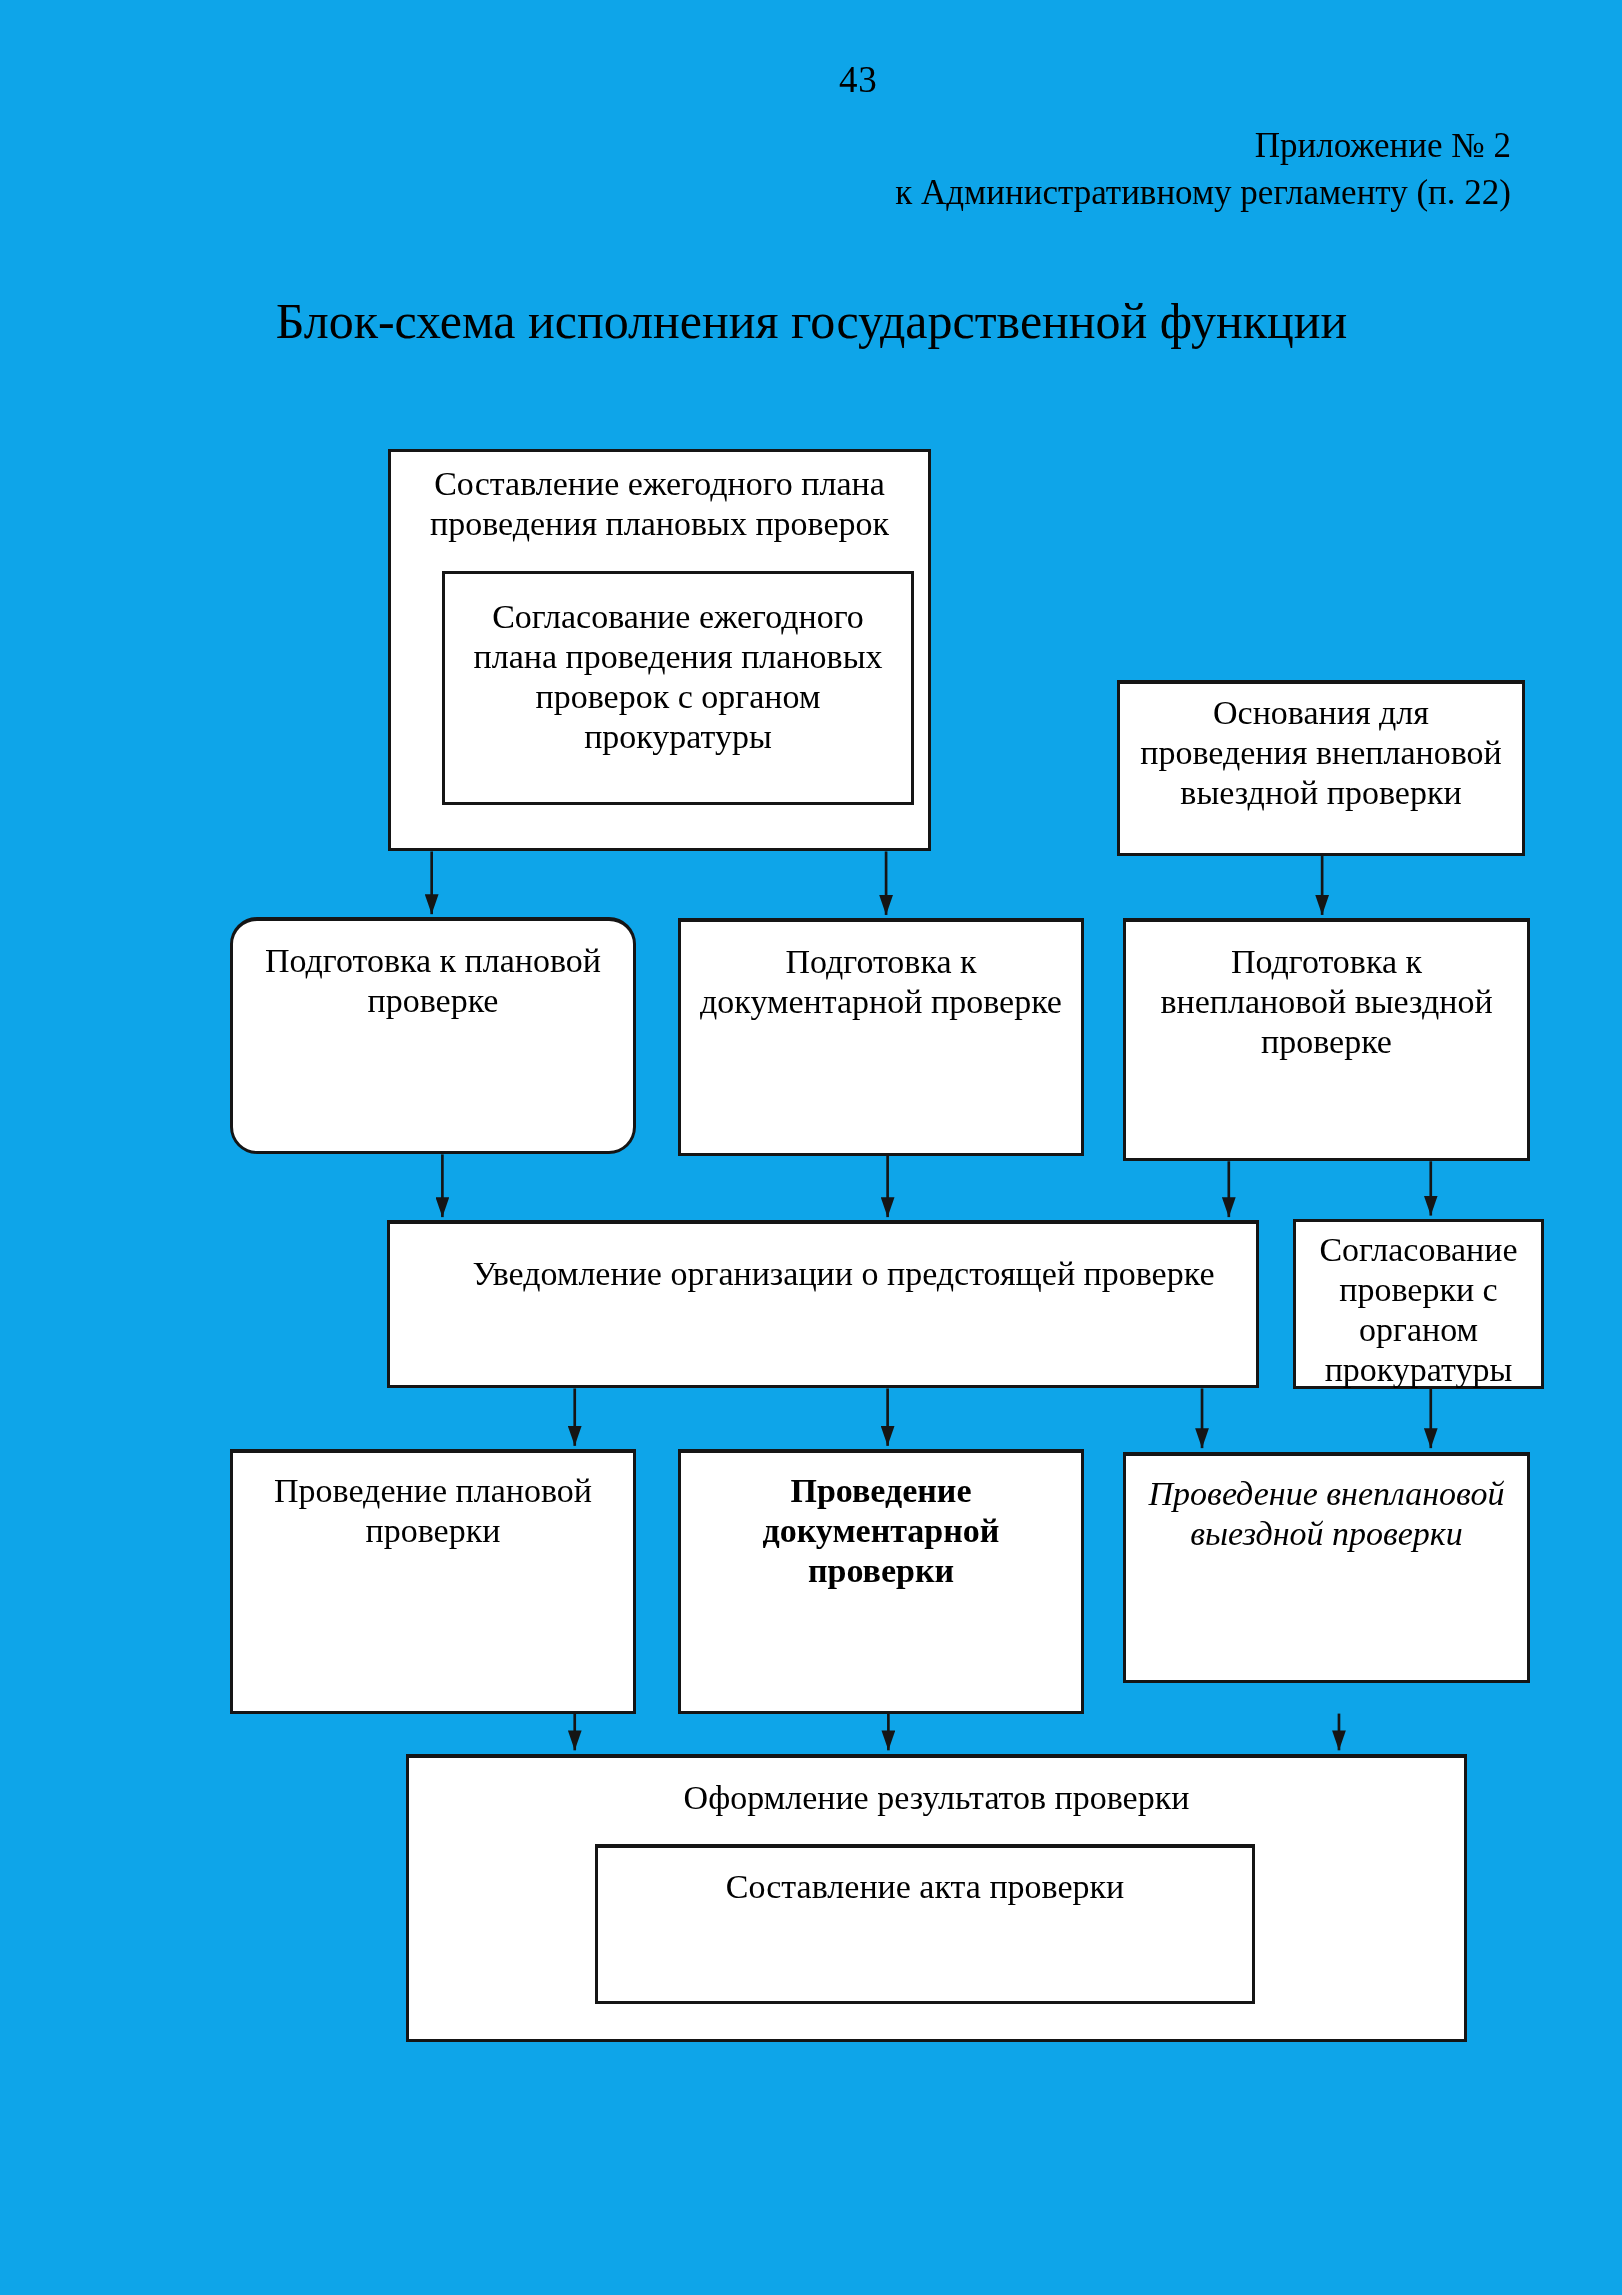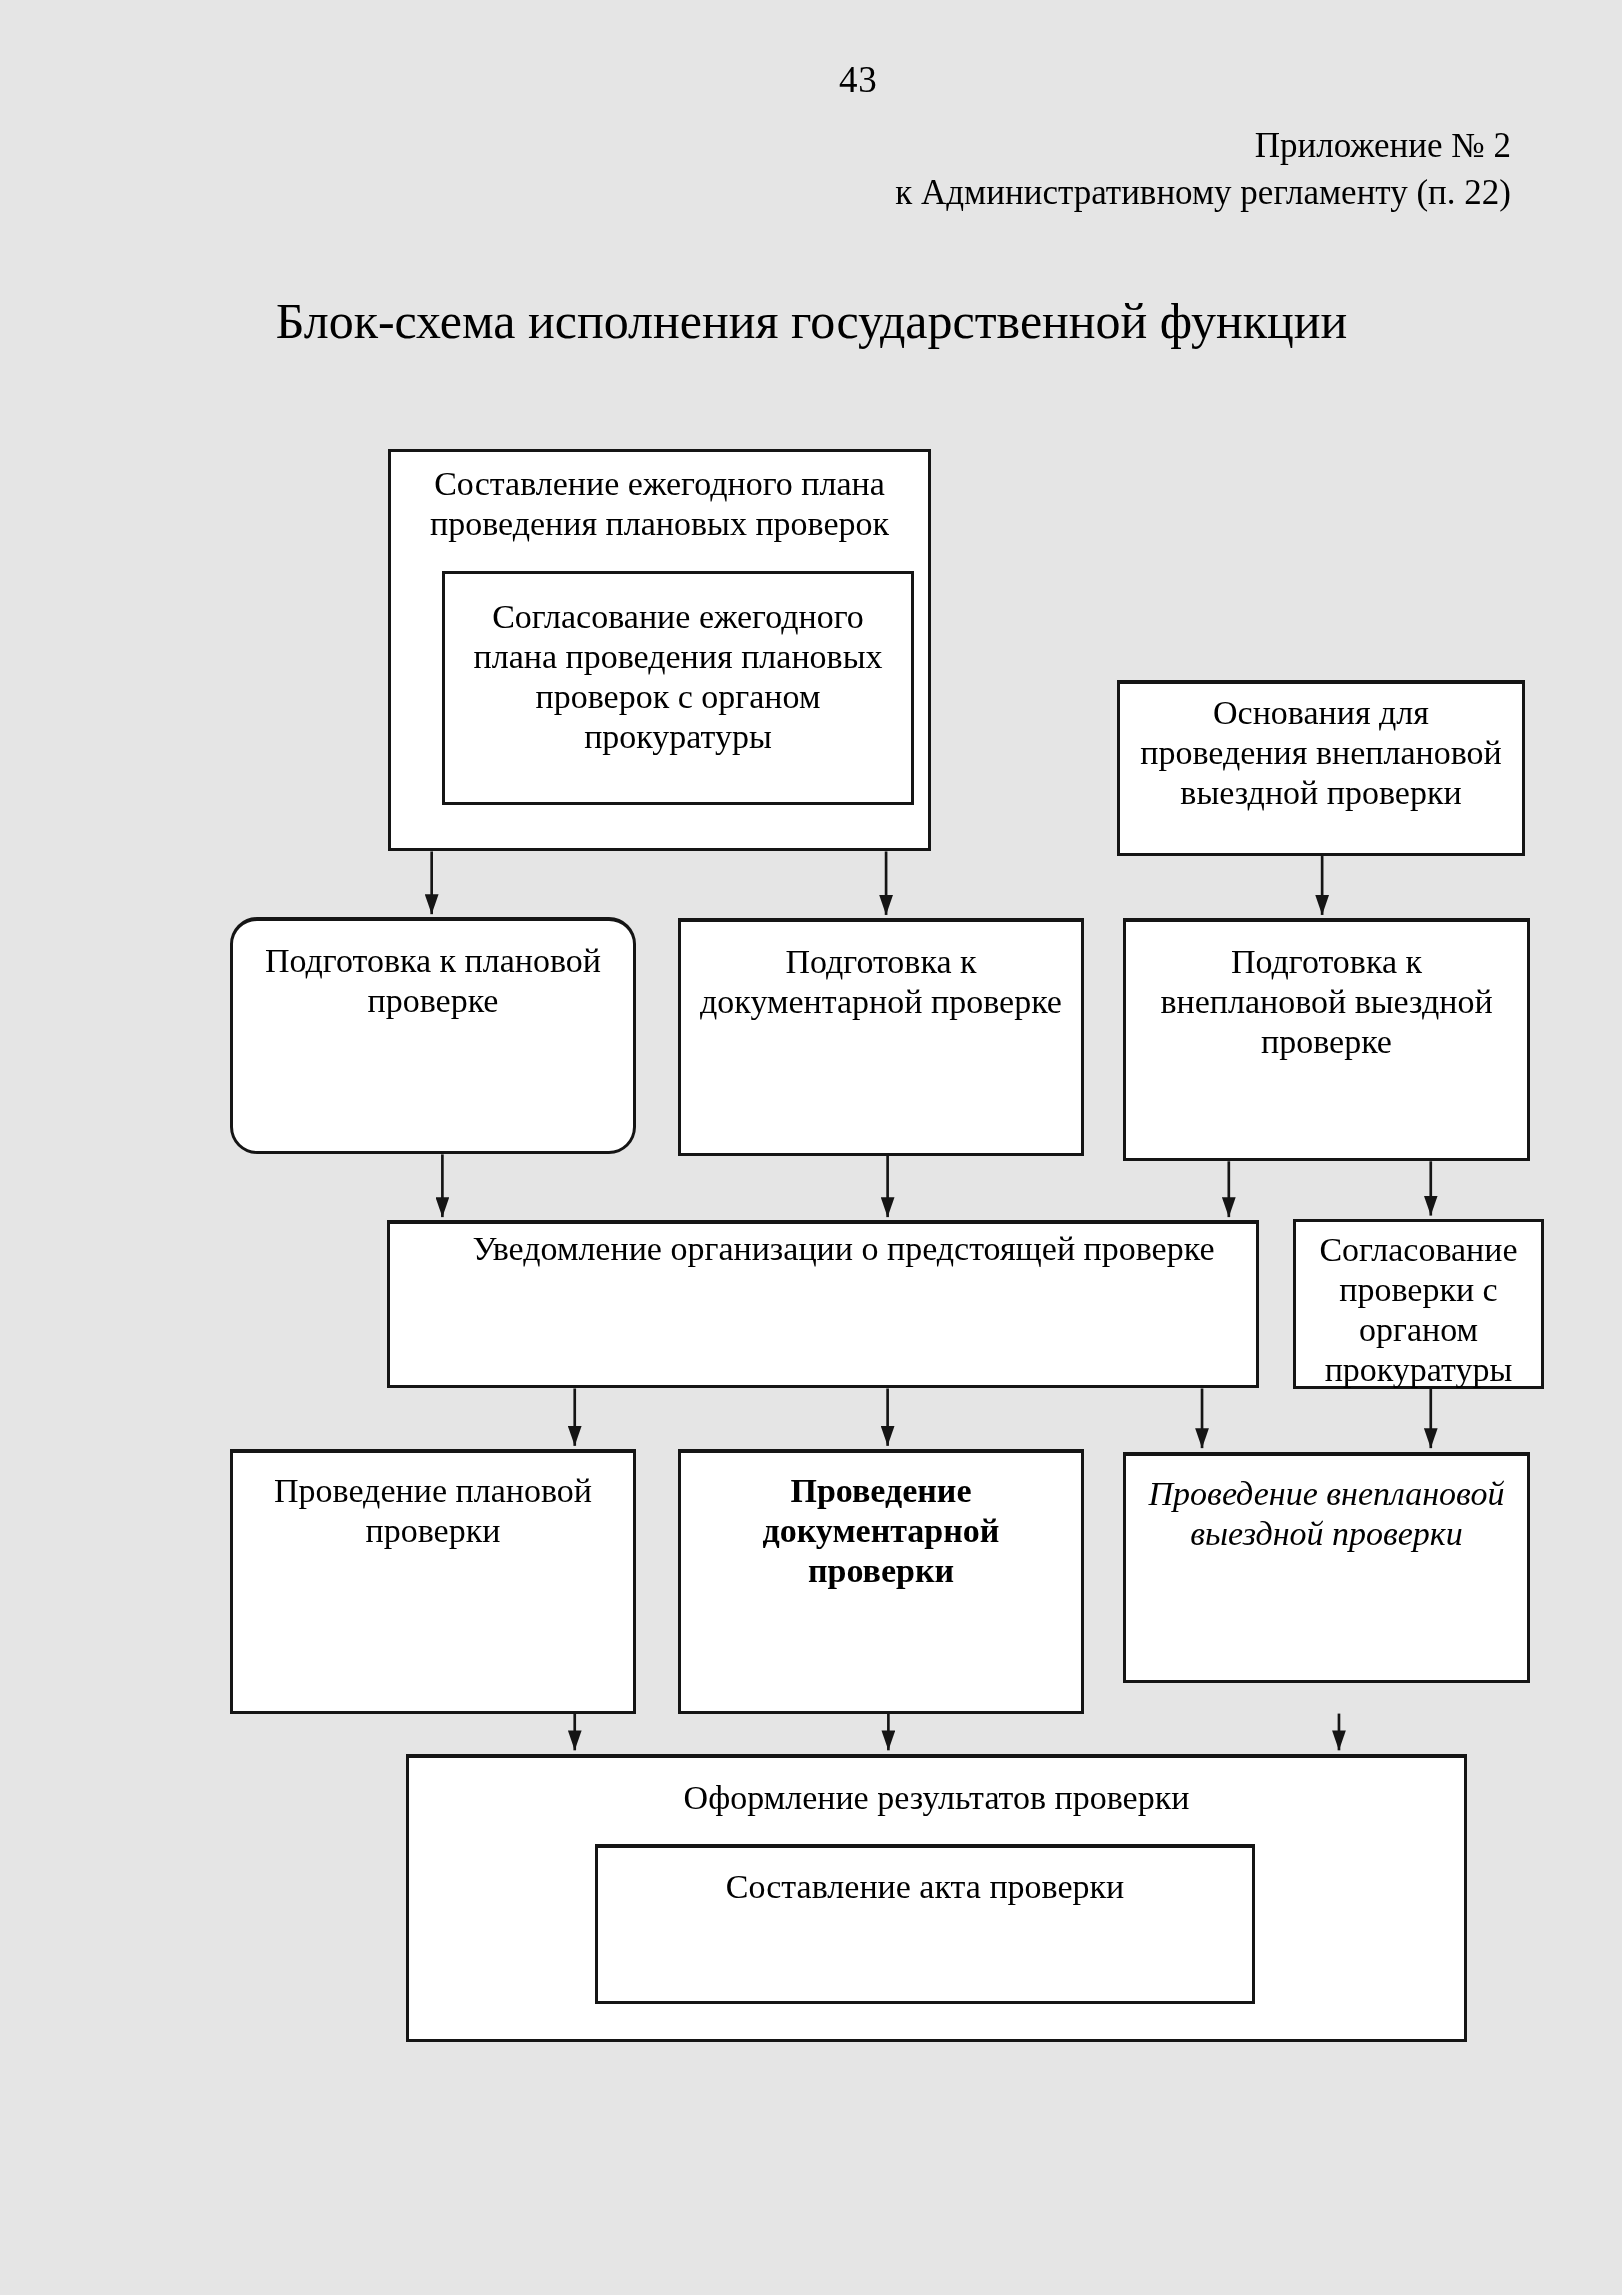--- a/index.html
+++ b/index.html
@@ -1,20 +1,20 @@
 <!DOCTYPE html>
 <html style="font-size:12.2px"><head>
 <meta charset="utf-8">
 <style>
   html, body { margin: 0; padding: 0; background: #9a9a9a; }
   .page {
     position: relative;
     width: 1623px;
     height: 2295px;
-    background: #e5e5e5;
+    background: #0ea5e9;
     font-family: "Liberation Serif", "DejaVu Serif", serif;
     color: #000000;
     overflow: hidden;
   }
   .page-number {
     position: absolute;
     left: 839px;
     top: 60px;
     font-size: 37px;
     line-height: 40px;
@@ -54,21 +54,21 @@
   .b-annual .box-label { padding-top: 12.2px; }
   .b-approve-plan { left: 442px; top: 565px; width: 472px; height: 234px; margin-top: 6px; }
   .b-approve-plan .box-label { padding-top: 23px; }
   .b-grounds  { left: 1117px; top: 680px;  width: 408px;  height: 176px; }
   .b-grounds .box-label { padding-top: 9.2px; }
   .b-prep-plan { left: 230px; top: 917px; width: 406px;  height: 237px; border-radius: 27px; }
   .b-prep-doc  { left: 678px; top: 918px; width: 406px;  height: 238px; }
   .b-prep-unsch{ left: 1123px; top: 918px; width: 407px; height: 243px; }
   .b-prep-plan .box-label, .b-prep-doc .box-label, .b-prep-unsch .box-label { padding-top: 20px; }
   .b-notify   { left: 387px;  top: 1220px; width: 872px; height: 168px; }
-  .b-notify .box-label { padding-top: 5px; margin-left: 41px; }
+  .b-notify .box-label { padding-top: 30px; margin-left: 41px; }
   .b-approve-insp { left: 1293px; top: 1219px; width: 251px; height: 170px; }
   .b-approve-insp .box-label { padding-top: 7.7px; }
   .b-run-plan { left: 230px;  top: 1449px; width: 406px;  height: 265px; }
   .b-run-doc  { left: 678px;  top: 1449px; width: 406px;  height: 265px; font-weight: bold; }
   .b-run-unsch{ left: 1123px; top: 1452px; width: 407px;  height: 231px; font-style: italic; }
   .b-run-plan .box-label, .b-run-doc .box-label, .b-run-unsch .box-label { padding-top: 18.4px; }
   .b-results  { left: 406px;  top: 1754px; width: 1061px; height: 288px; }
   .b-results .box-label { padding-top: 20px; }
   .b-act      { left: 595px;  top: 1844px; width: 660px;  height: 160px; }
   .b-act .box-label { padding-top: 19px; }

